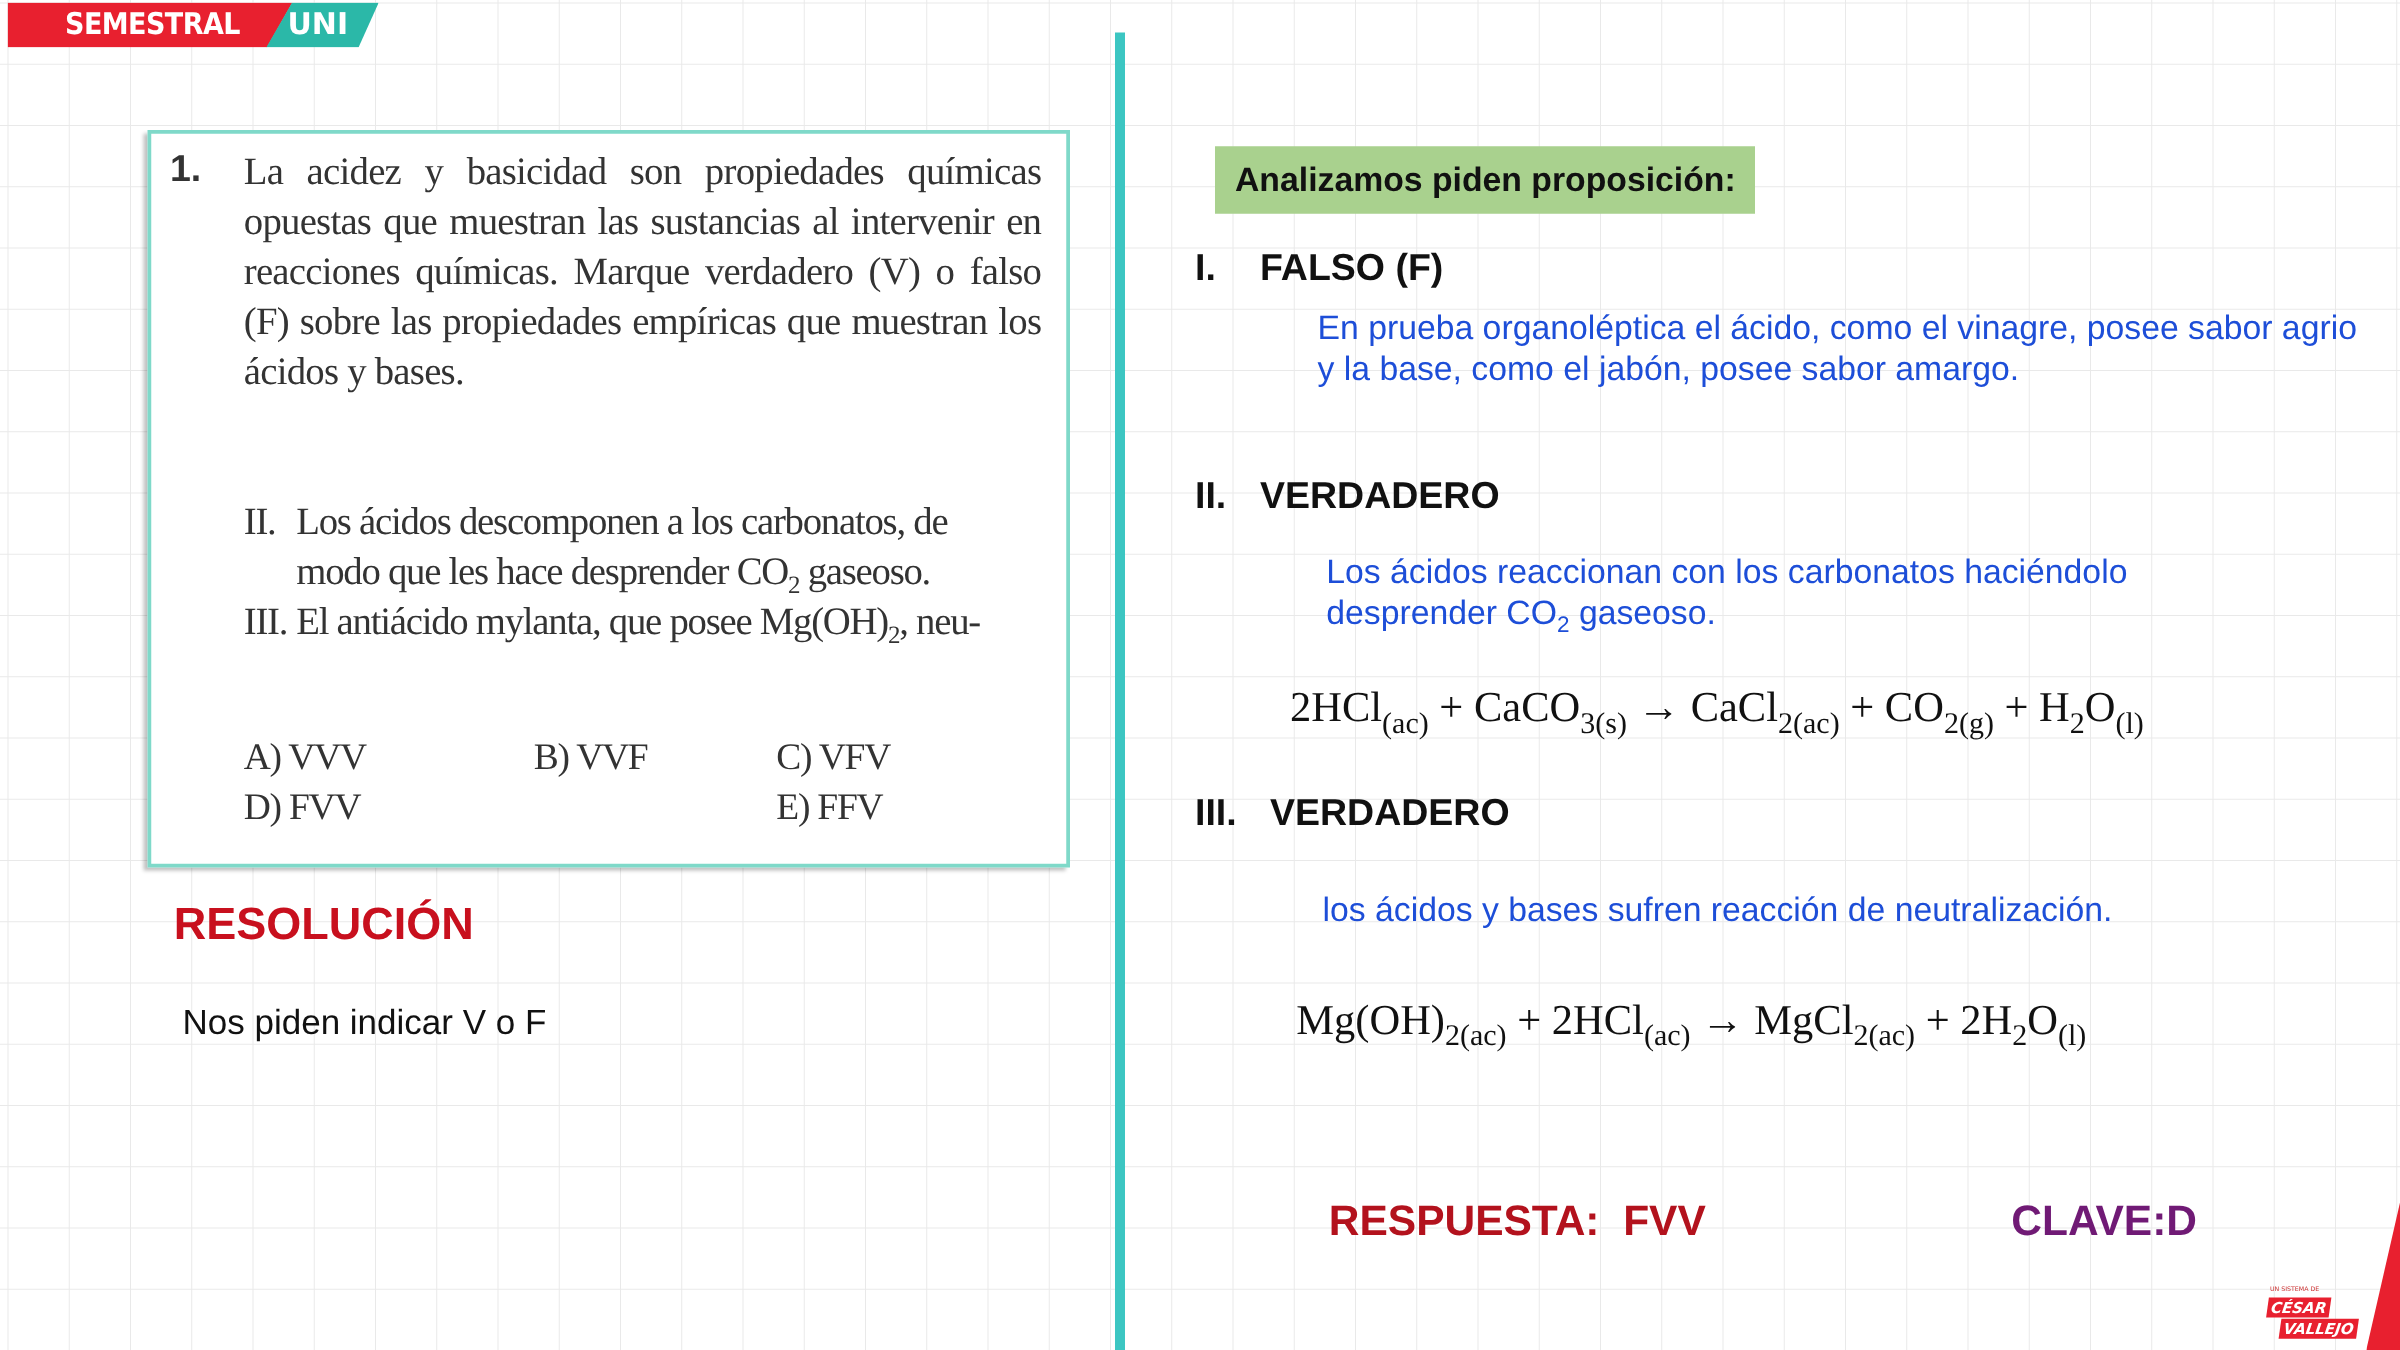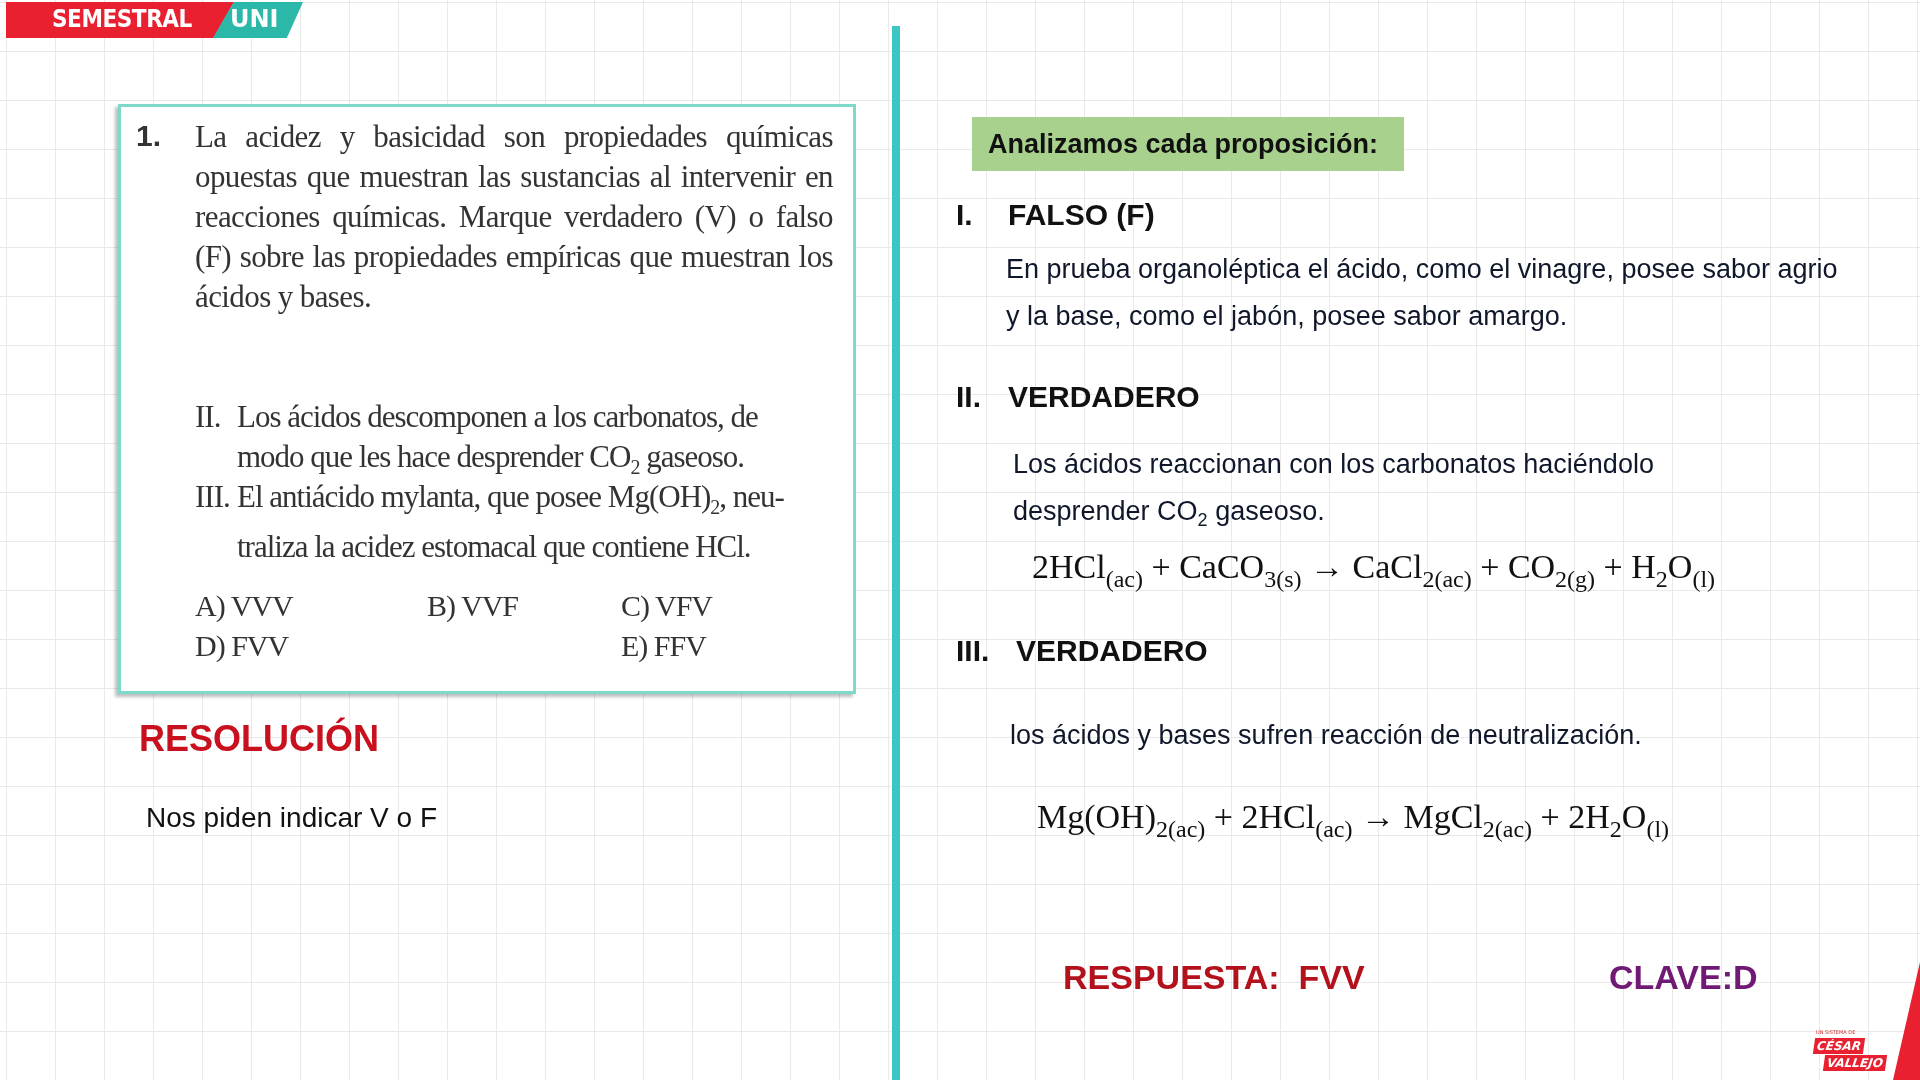--- a/index.html
+++ b/index.html
@@ -81,21 +81,21 @@
     position: absolute; left: 972px; top: 117px; width: 432px; height: 54px;
     background: #a9d18e;
     font: bold 27px "Liberation Sans", sans-serif; color: #111;
     line-height: 54px; padding-left: 16px; box-sizing: border-box;
   }
   .prop-head {
     position: absolute; font: bold 30px "Liberation Sans", sans-serif; color: #111;
   }
   .prop-head .roman { display: inline-block; }
   .prop-text {
-    position: absolute; font-size: 27px; line-height: 47px; color: #0f172a;
+    position: absolute; font-size: 27px; line-height: 33px; color: #1d4ed8; margin-left: 48px;
   }
   .equation {
     position: absolute; font-family: "Liberation Serif", serif;
     font-size: 34px; color: #111; white-space: nowrap;
   }
   .equation sub { font-size: 24px; vertical-align: -9px; }
 
   .respuesta {
     position: absolute; left: 1063px; top: 958px;
     font: bold 34px "Liberation Sans", sans-serif; color: #b3121d;
@@ -138,36 +138,35 @@
   <div class="q-stem">La acidez y basicidad son propiedades químicas opuestas que muestran las sustancias al intervenir en reacciones químicas. Marque verdadero (V) o falso (F) sobre las propiedades empíricas que muestran los ácidos y bases.</div>
 
 
   <div class="q-prop" style="top:290px;">
     <span class="roman">II.</span><span>Los ácidos descomponen a los carbonatos, de</span>
     <span class="indent"><span>modo que les hace desprender CO</span><sub style="font-size:20px;">2</sub><span> gaseoso.</span></span>
   </div>
 
   <div class="q-prop" style="top:370px;">
     <span class="roman">III.</span><span>El antiácido mylanta, que posee Mg(OH)</span><sub style="font-size:20px;">2</sub><span>, neu-</span>
-    <span class="indent">traliza la acidez estomacal que contiene HCl.</span>
   </div>
 
   <div class="opt" style="left:74px; top:482px;"><span>A)</span> <span>VVV</span></div>
   <div class="opt" style="left:290px; top:482px;margin-left:16px;"><span>B)</span> <span>VVF</span></div>
   <div class="opt" style="left:500px; top:482px;"><span>C)</span> <span>VFV</span></div>
   <div class="opt" style="left:74px; top:522px;"><span>D)</span> <span>FVV</span></div>
   <div class="opt" style="left:500px; top:522px;"><span>E)</span> <span>FFV</span></div>
 </div>
 
 <div class="resolucion-title">RESOLUCIÓN</div>
 <div class="resolucion-text">Nos piden indicar V o F</div>
 
 <div class="divider"></div>
 
-<div class="analiza-box">Analizamos cada proposición:</div>
+<div class="analiza-box">Analizamos piden proposición:</div>
 
 <div class="prop-head" style="left:956px; top:198px;">
   <span class="roman" style="width:52px;">I.</span><span>FALSO (F)</span>
 </div>
 <div class="prop-text" style="left:1006px; top:246px; width:840px;">En prueba organoléptica el ácido, como el vinagre, posee sabor agrio y la base, como el jabón, posee sabor amargo.</div>
 
 <div class="prop-head" style="left:956px; top:380px;">
   <span class="roman" style="width:52px;">II.</span><span>VERDADERO</span>
 </div>
 <div class="prop-text" style="left:1013px; top:441px; width:840px;">

